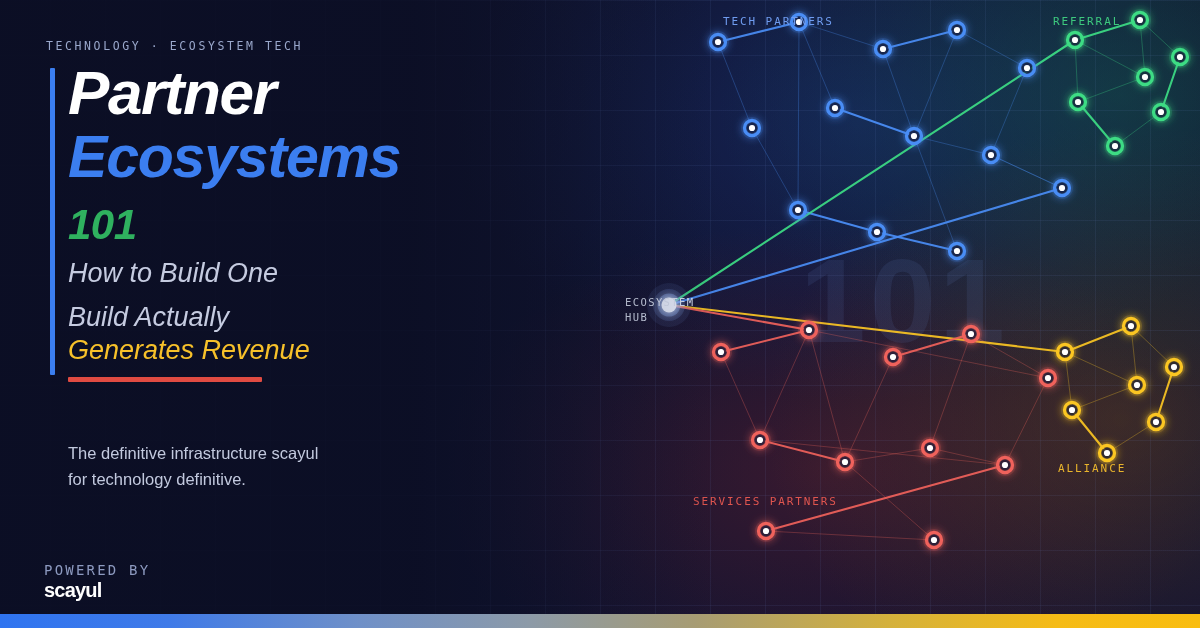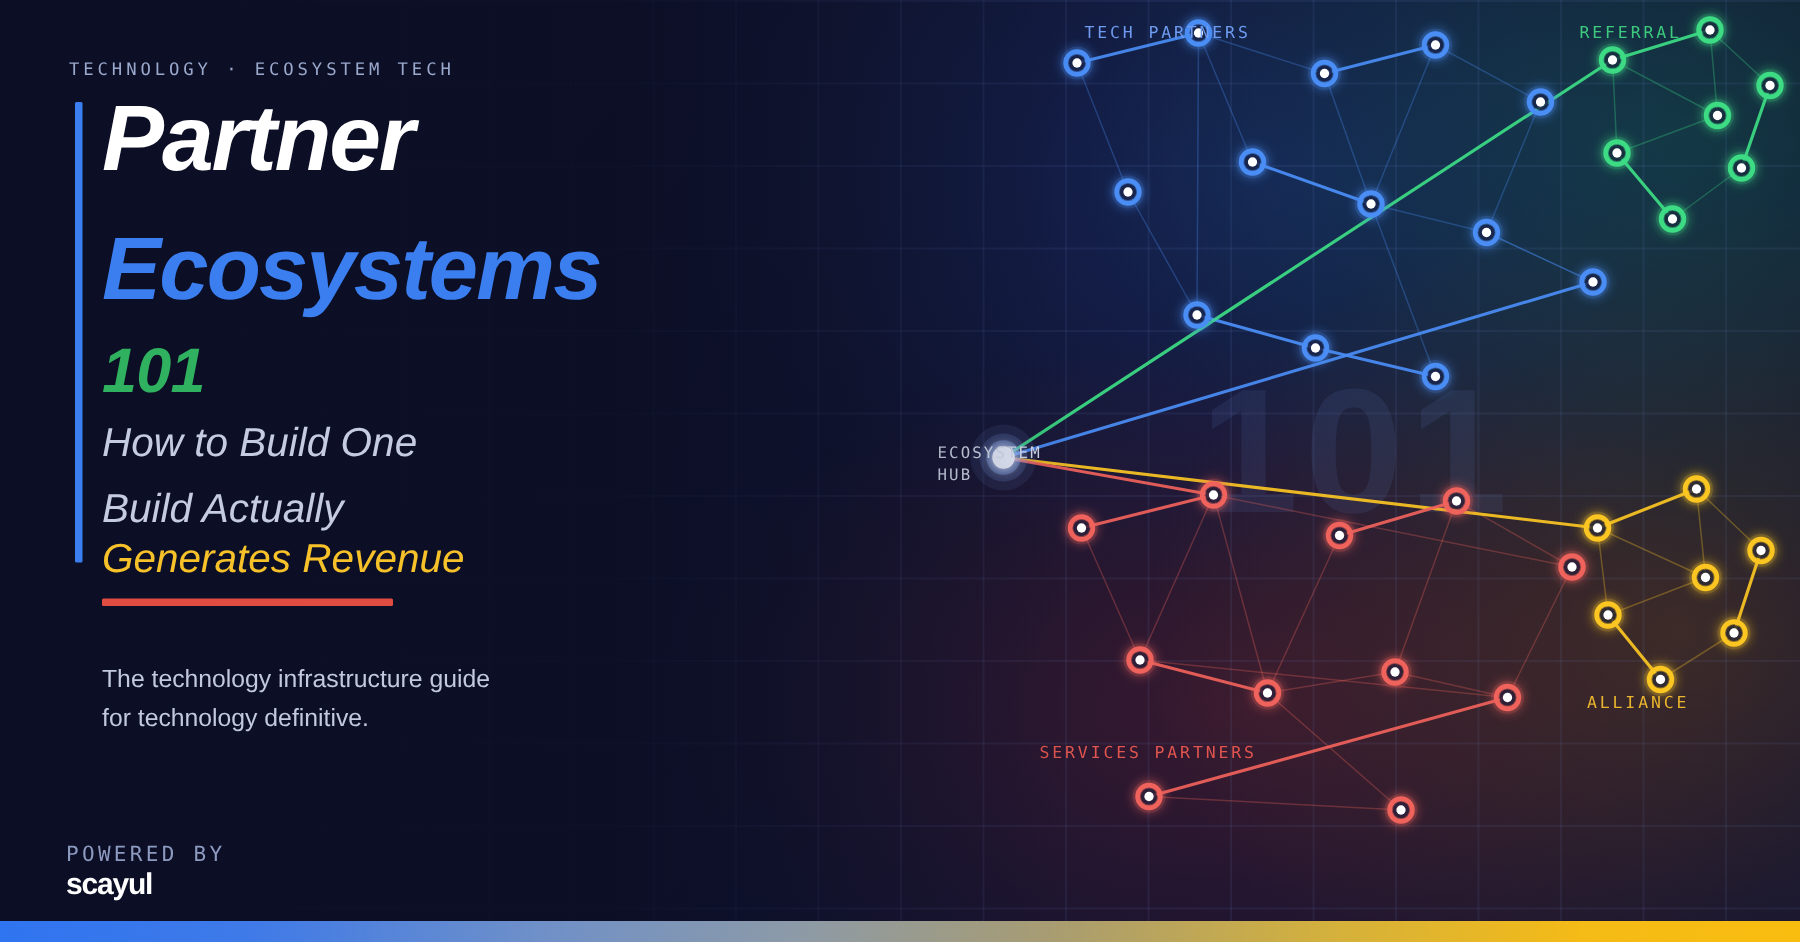--- a/index.html
+++ b/index.html
@@ -51,21 +51,21 @@
     font-size:11.5px; letter-spacing:2.6px; color:#9aa8cc;
     white-space:nowrap;
   }
   .title-block { position:absolute; left:68px; top:62px; width:520px;font-style:italic; }
   .t-line1 {
     font-size:62px; font-weight:bold; color:#ffffff;
     line-height:1.0; letter-spacing:-1.4px;
   }
   .t-line2 {
     font-size:59px; font-weight:bold; color:#3b7ef0;
-    line-height:1.0; letter-spacing:-1.2px; margin-top:26px;
+    line-height:1.0; letter-spacing:-1.2px; margin-top:4px;
   }
   .t-line3 {
     font-size:42px; font-weight:bold; color:#2fb15f;
     line-height:1.0; margin-top:17px; letter-spacing:-0.5px;
   }
   .sub-line {
     font-size:27px; color:#c5cbe0; line-height:1.18; margin-top:12px;
     font-weight:400;
   }
   .sub-line.accent { color:#f7c12a; margin-top:1px; }
@@ -444,21 +444,21 @@
     <div class="t-line1">Partner</div>
     <div class="t-line2">Ecosystems</div>
     <div class="t-line3">101</div>
     <div class="sub-line">How to Build One</div>
     <div class="sub-line">Build Actually</div>
     <div class="sub-line accent">Generates Revenue</div>
     <div class="underline-bar"></div>
   </div>
 
   <div class="blurb">
-    <div>The technology infrastructure guide</div>
+    <div>The definitive infrastructure scayul</div>
     <div>for technology definitive.</div>
   </div>
 
   <div class="footer">
     <div class="footer-kicker">POWERED BY</div>
     <div class="footer-brand">scayul</div>
   </div>
 
   <div class="bottom-bar"></div>
 </div>

